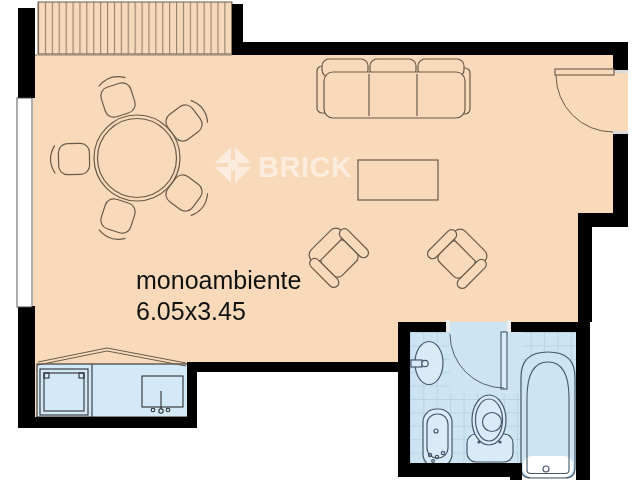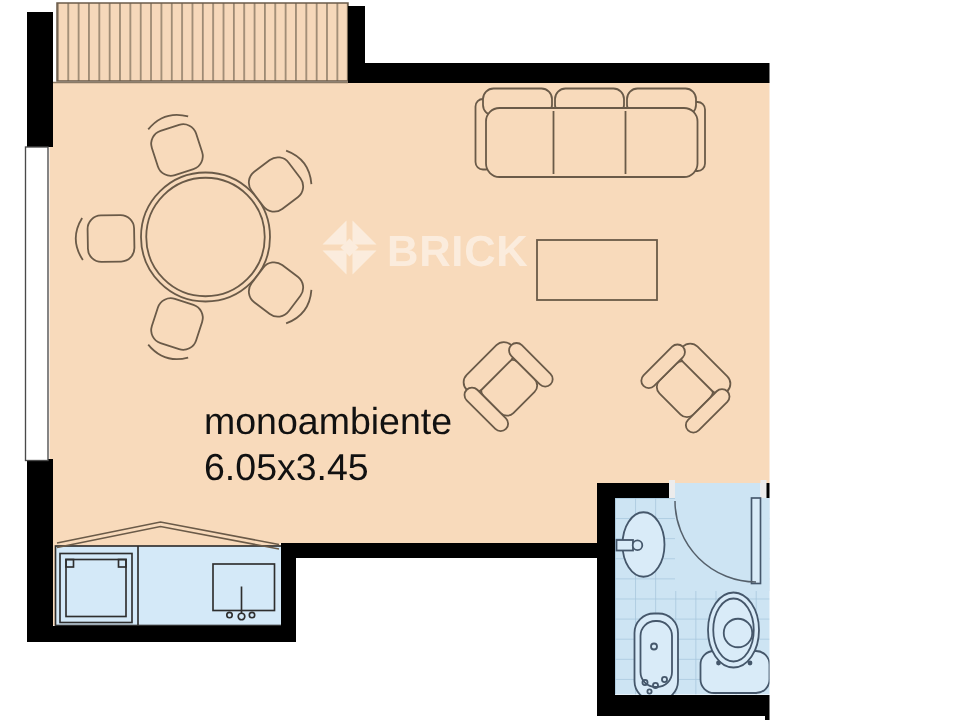--- a/index.html
+++ b/index.html
@@ -1,17 +1,17 @@
 <!DOCTYPE html>
 <html><head>
 <meta charset="utf-8">
 <style>
   html,body{margin:0;padding:0;background:#ffffff;}
   .stage{
-    position:relative;width:513px;height:480px;background:#ffffff;overflow:hidden;
+    position:relative;width:640px;height:480px;background:#ffffff;overflow:hidden;
     font-family:"Liberation Sans", sans-serif;
   }
   svg{display:block;}
   .plan-label{font-family:"Liberation Sans", sans-serif;fill:#111111;font-size:25px;}
   .wm-text{font-family:"Liberation Sans", sans-serif;font-weight:bold;font-size:29px;fill:#ffffff;letter-spacing:0.5px;}
 </style>
 </head>
 <body>
 
 <div class="stage">

